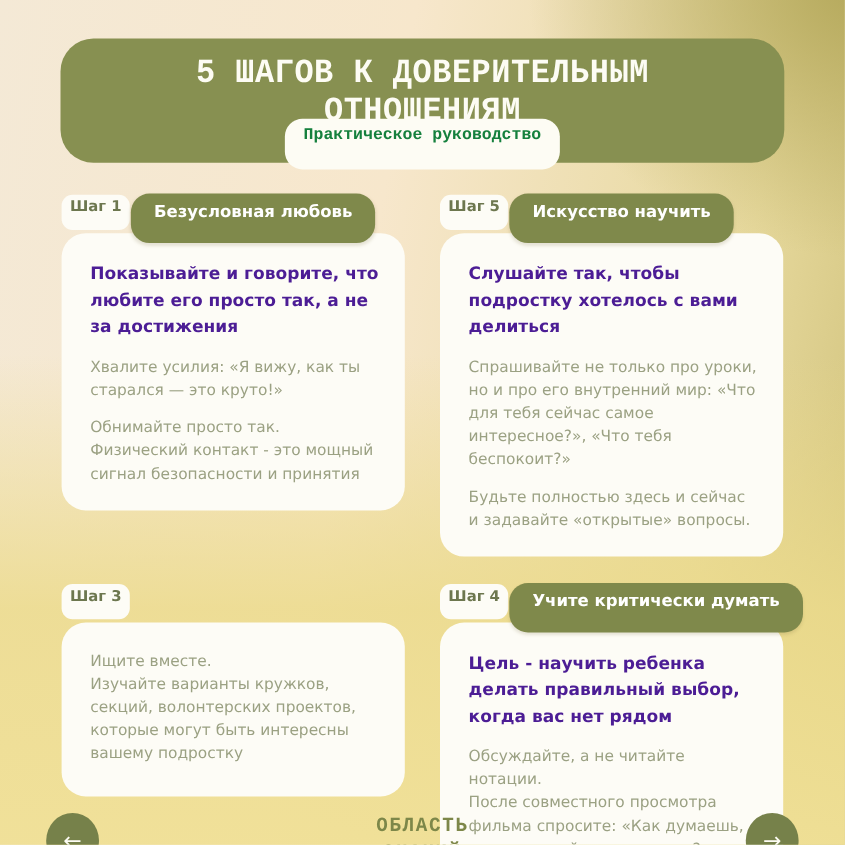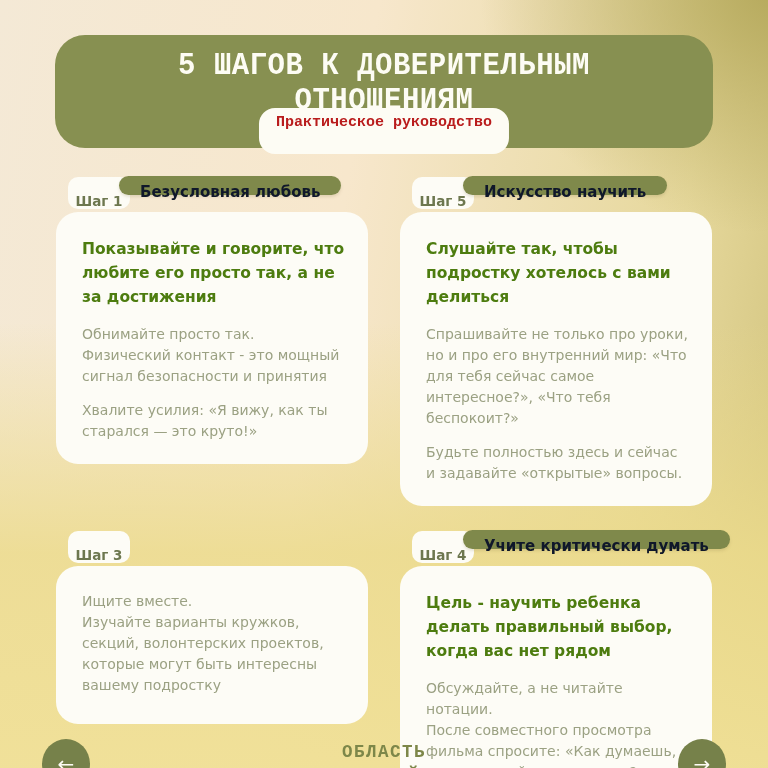--- a/index.html
+++ b/index.html
@@ -34,79 +34,79 @@
     transform: scaleY(1.06);
     transform-origin: top center;
   }
   .title .line { display: block; }
   .header-badge {
     position: absolute;
     left: 50%;
     bottom: -6px;
     transform: translateX(-50%);
     background: #fdfcf4;
-    color: #b91c1c;
+    color: #15803d;
     font-weight: bold;
     font-size: 15px;
     height: 46px;
     line-height: 30px;
     padding: 0 17px;
     border-radius: 16px;
     white-space: nowrap;
   }
 
   
   .grid {
     margin: 28px 56px 0;
     display: grid;
     grid-template-columns: 1fr 1fr;
     column-gap: 32px;
     row-gap: 24px;
   }
   .step { position: relative; padding-top: 18px; }
   .step-tab {
     position: absolute;
-    top: 1px; left: 12px;
+    top: 1px; left: 0;
     width: 62px; height: 32px;
     background: #fdfcf6;
     border-radius: 10px;
     z-index: 1;
     color: #6d774f;
     font-weight: bold;
     font-size: 13.5px;
     text-align: center;
     line-height: 21px;
-    padding-top: 14px;
+    padding-top: 1px;
   }
   .step-pill {
     position: absolute;
     top: 0; left: 63px;
-    height: 19px;
+    height: 45px;
     background: #7f894b;
     border-radius: 17px;
     z-index: 2;
-    color: #0f172a;
+    color: #ffffff;
     font-weight: bold;
     font-size: 15px;
     line-height: 33px;
     padding: 0 21px;
     white-space: nowrap;
     box-shadow: 0 2px 3px rgba(120,110,60,0.18);
   }
   .card {
     position: relative;
     z-index: 0;
     margin-top: 18px;
     background: #fdfcf6;
     border-radius: 22px;
     padding: 25px 22px 22px 26px;
     min-height: 158px;
   }
   .card-heading {
-    color: #4d7c0f;
+    color: #4c1d95;
     font-size: 15.5px;
     font-weight: bold;
     line-height: 1.55;
     margin-bottom: 15px;
   }
   .card-para {
     color: #9ba183;
     font-size: 14px;
     line-height: 1.5;
     margin-bottom: 13px;
@@ -162,22 +162,22 @@
     <div class="header-badge">Практическое руководство</div>
   </header>
 
   <main class="grid">
 
     <article class="step">
       <div class="step-tab">Шаг 1</div>
       <div class="step-pill">Безусловная любовь</div>
       <div class="card">
         <h2 class="card-heading">Показывайте и говорите, что любите его просто так, а не за достижения</h2>
+        <p class="card-para">Хвалите усилия: «Я вижу, как ты старался — это круто!»</p>
         <p class="card-para">Обнимайте просто так. Физический контакт - это мощный сигнал безопасности и принятия</p>
-        <p class="card-para">Хвалите усилия: «Я вижу, как ты старался — это круто!»</p>
       </div>
     </article>
 
     <article class="step">
       <div class="step-tab">Шаг 5</div>
       <div class="step-pill">Искусство научить</div>
       <div class="card">
         <h2 class="card-heading">Слушайте так, чтобы подростку хотелось с вами делиться</h2>
         <p class="card-para">Спрашивайте не только про уроки, но и про его внутренний мир: «Что для тебя сейчас самое интересное?», «Что тебя беспокоит?»</p>
         <p class="card-para">Будьте полностью здесь и сейчас и задавайте «открытые» вопросы.</p>

